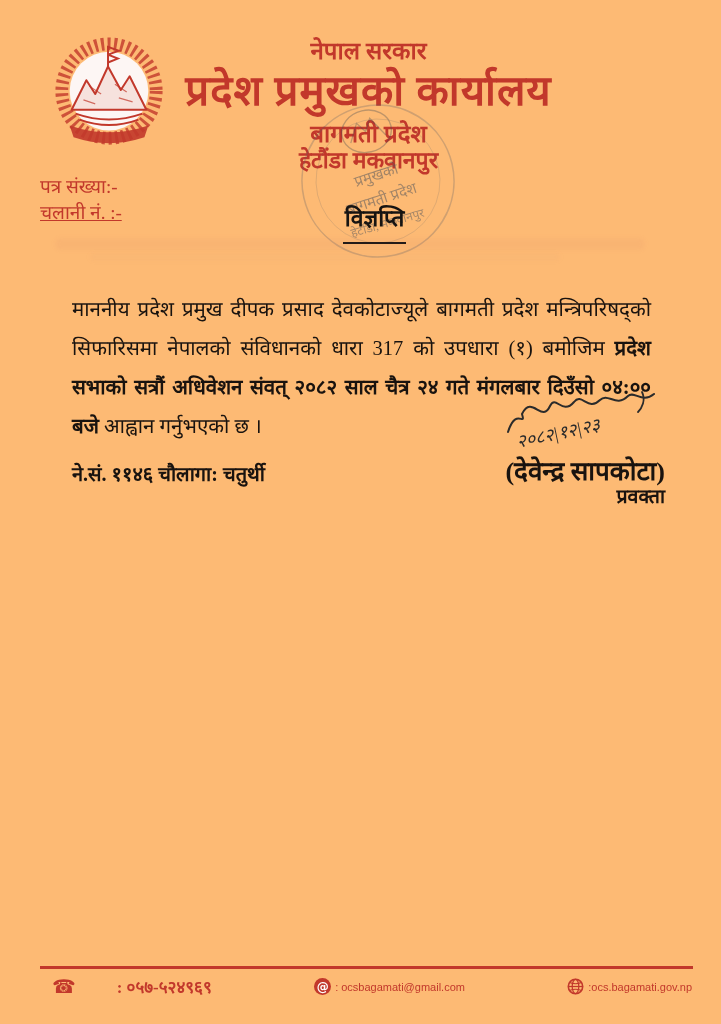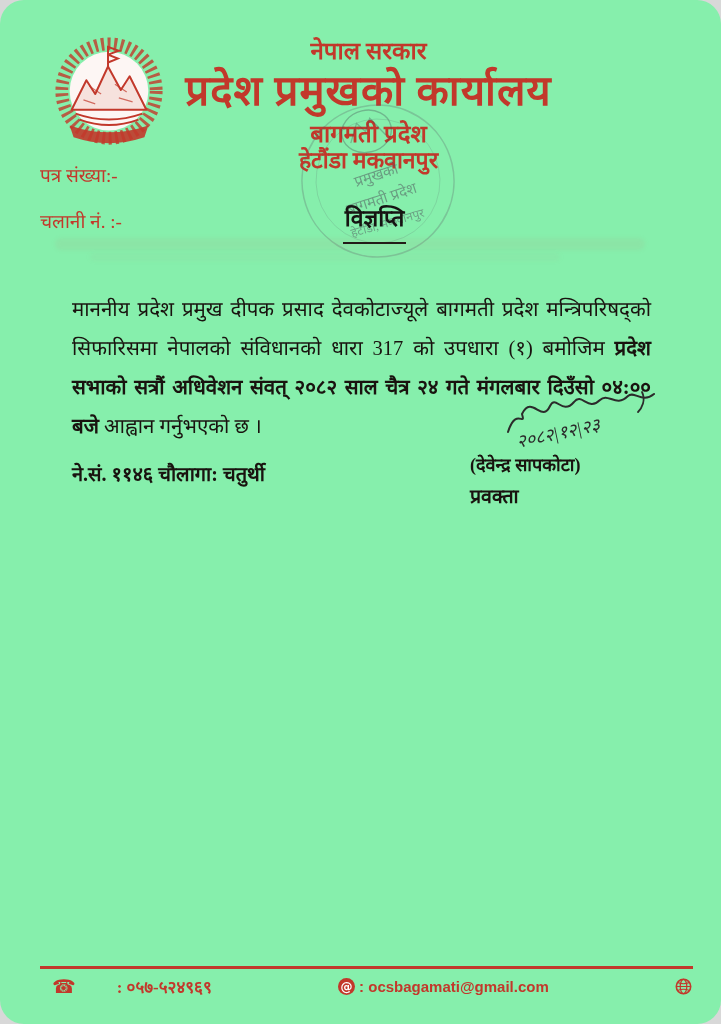--- a/index.html
+++ b/index.html
@@ -1,41 +1,40 @@
 <!DOCTYPE html>
 <html><head>
 <meta charset="utf-8">
 <style>
   html,body{margin:0;padding:0;background:#d8d8d8;}
   .page{
     position:relative;
     width:721px;height:1024px;
     margin:0 auto;
-    background:#86efac;
+    background:#fdba74;
     overflow:hidden;
     font-family:"Liberation Serif","DejaVu Serif",serif;
     color:#1f1d1b;
-    border-radius:24px;
   }
   .red{color:var(--red);}
   .abs{position:absolute;}
   .center{left:0;right:0;text-align:center;}
 
   
   .gov-line{top:33px;font-size:24px;font-weight:700;transform:translateX(8px);}
   .office-line{top:60px;font-size:42px;font-weight:700;letter-spacing:1px;transform:translateX(8px);}
   .province-line{top:116px;font-size:24px;font-weight:700;transform:translateX(8px);}
   .location-line{top:143px;font-size:23px;font-weight:700;transform:translateX(8px);}
 
   .emblem{left:50px;top:34px;width:118px;height:120px;}
 
   
   .refno{left:40px;font-size:19px;color:var(--red);}
-  .letter-no{top:162px;}
-  .dispatch-no{top:208px;}
+  .letter-no{top:173px;}
+  .dispatch-no{top:199px;text-decoration:underline;}
 
   
   .stamp{left:298px;top:96px;width:160px;height:170px;transform:rotate(-13deg);opacity:.62;pointer-events:none;}
   .stamp text{font-family:"Liberation Serif","DejaVu Serif",serif;}
 
   
   .notice-title-wrap{top:201px;text-align:center;left:0;right:0;transform:translateX(14px);}
   .notice-title{display:inline-block;font-size:23px;font-weight:700;color:#161412;
     border-bottom:2.5px solid #161412;padding:0 2px 9px 2px;}
 
@@ -49,28 +48,28 @@
     text-align:justify;color:#19130f;}
   .body-par .bold{font-weight:700;}
 
   
   .date-block{left:72px;font-size:20px;font-weight:700;color:#19130f;}
   .date-1{top:446px;}
   .date-2{top:460px;}
 
   
   .sig-svg{left:492px;top:388px;width:182px;height:72px;}
-  .sig-name{left:470px;width:195px;top:452px;text-align:left;font-size:18px;font-weight:700;color:#19130f;}
-  .sig-title{left:470px;width:195px;top:482px;text-align:left;font-size:19.5px;font-weight:700;color:#19130f;}
+  .sig-name{left:470px;width:195px;top:452px;text-align:right;font-size:26px;font-weight:700;color:#19130f;}
+  .sig-title{left:470px;width:195px;top:482px;text-align:right;font-size:19.5px;font-weight:700;color:#19130f;}
 
   
   .footer-rule{top:966px;left:40px;width:653px;height:2.5px;background:var(--red);}
   .footer-row{top:975px;left:52px;width:640px;display:flex;justify-content:space-between;align-items:center;}
   .footer-item{display:flex;align-items:center;gap:4px;color:var(--red);}
-  .footer-item .txt{font-family:"Liberation Sans","DejaVu Sans",sans-serif;font-size:15px;font-weight:700;}
+  .footer-item .txt{font-family:"Liberation Sans","DejaVu Sans",sans-serif;font-size:11px;font-weight:400;}
   .footer-item.phone .txt{font-family:"Liberation Serif","DejaVu Serif",serif;font-size:17px;font-weight:600;margin-left:37px;}
   .phone-glyph{font-family:"DejaVu Sans",sans-serif;font-size:19px;line-height:1;}
   .at-glyph{display:inline-flex;align-items:center;justify-content:center;width:17px;height:17px;
     border-radius:50%;background:var(--red);color:#fff;font-family:"DejaVu Sans",sans-serif;
     font-size:12px;font-weight:700;}
 </style>
 </head>
 <body>
 
 <div class="page" style="--red:#c2382b;">
@@ -135,16 +134,17 @@
       <span class="at-glyph">@</span>
       <span class="txt">: ocsbagamati@gmail.com</span>
     </div>
     <div class="footer-item">
       <svg width="17" height="17" viewBox="0 0 17 17">
         <circle cx="8.5" cy="8.5" r="7.2" fill="none" stroke="#c2382b" stroke-width="1.6"></circle>
         <ellipse cx="8.5" cy="8.5" rx="3.3" ry="7.2" fill="none" stroke="#c2382b" stroke-width="1.2"></ellipse>
         <line x1="1.3" y1="8.5" x2="15.7" y2="8.5" stroke="#c2382b" stroke-width="1.2"></line>
         <path d="M2.5,4.6 Q8.5,7 14.5,4.6 M2.5,12.4 Q8.5,10 14.5,12.4" fill="none" stroke="#c2382b" stroke-width="1.1"></path>
       </svg>
+      <span class="txt">:ocs.bagamati.gov.np</span>
     </div>
   </div>
 
 </div>
 
 </body></html>

